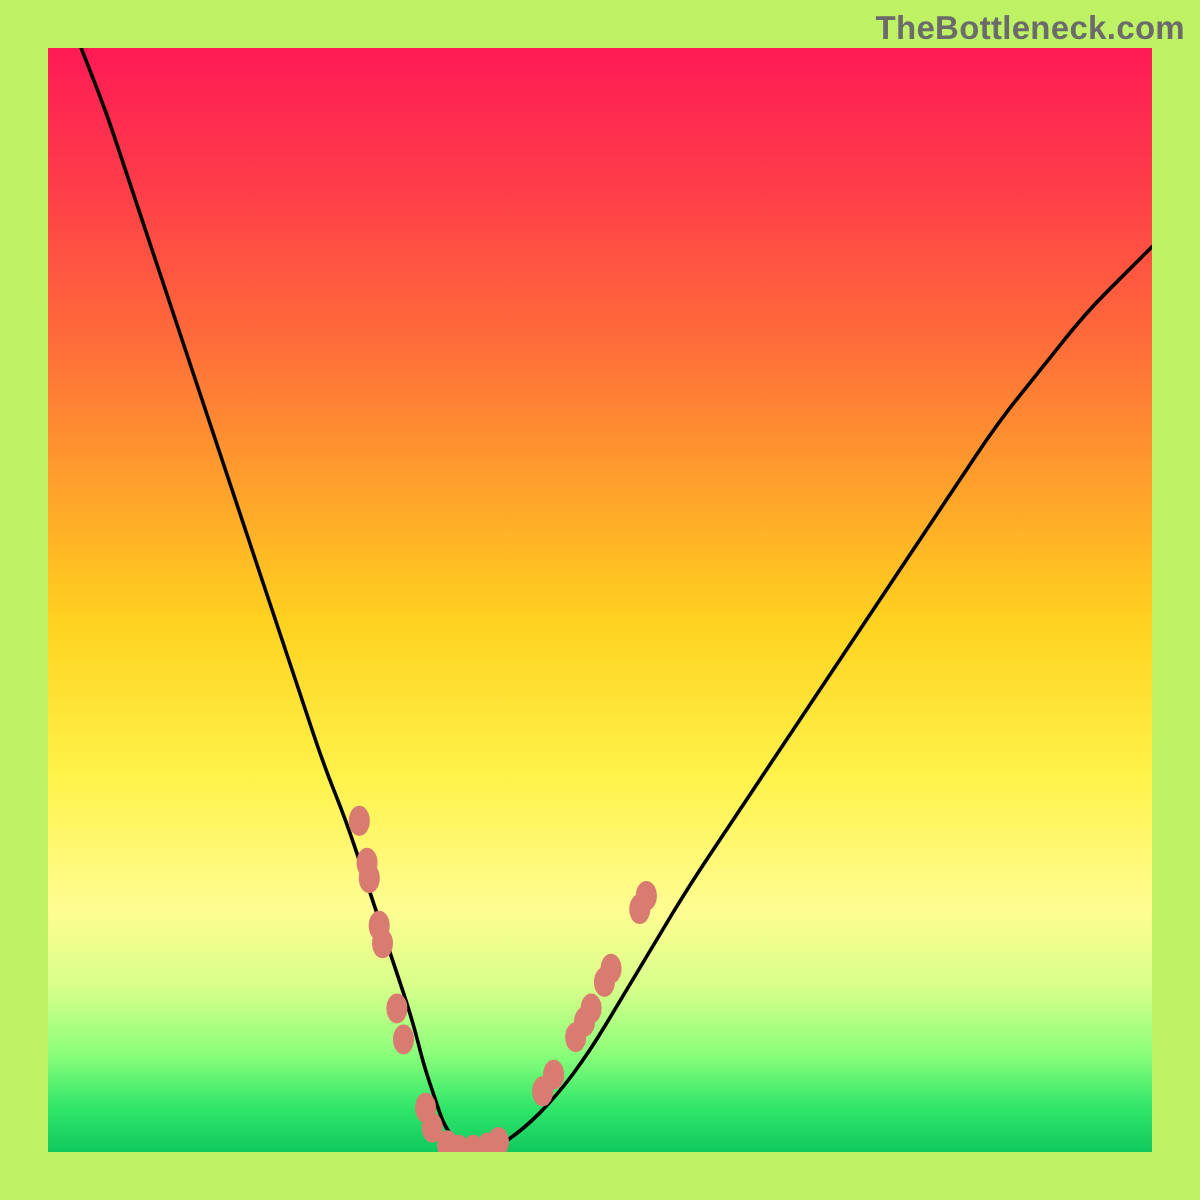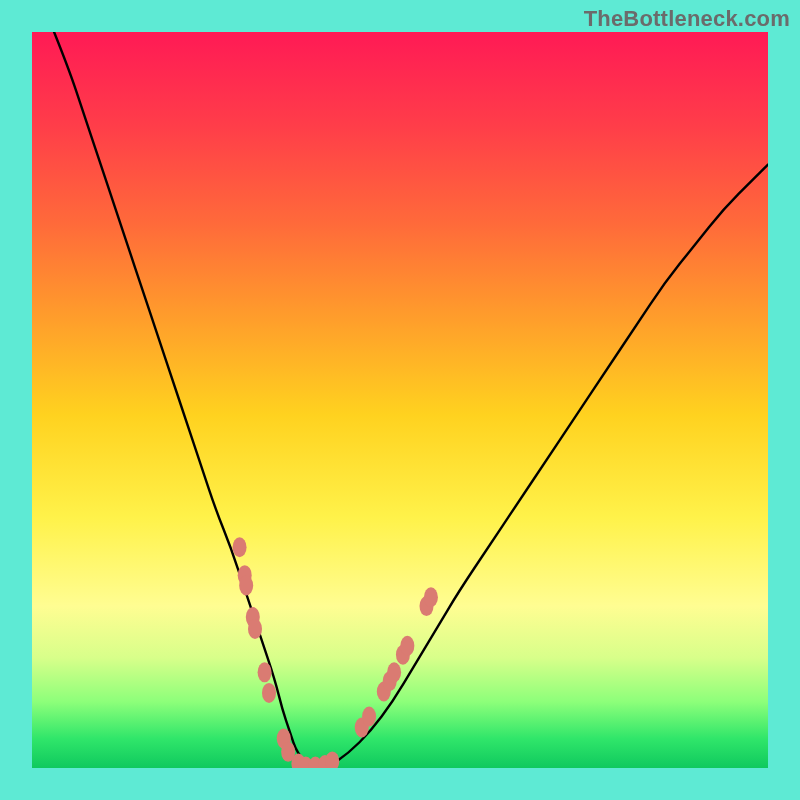--- a/index.html
+++ b/index.html
@@ -1,21 +1,21 @@
 <!DOCTYPE html>
 <html><head>
 <meta charset="utf-8">
 <style>
   * { margin: 0; padding: 0; box-sizing: border-box; }
   html, body { width: 800px; height: 800px; overflow: hidden; background: #000; }
   .stage {
     position: relative;
     width: 800px;
     height: 800px;
-    background: #5eead4;
+    background: #bef264;
   }
   .plot-area {
     position: absolute;
     left: 32px;
     top: 32px;
     width: 736px;
     height: 736px;
     background: linear-gradient(
       to bottom,
       #ff1a55 0%,

